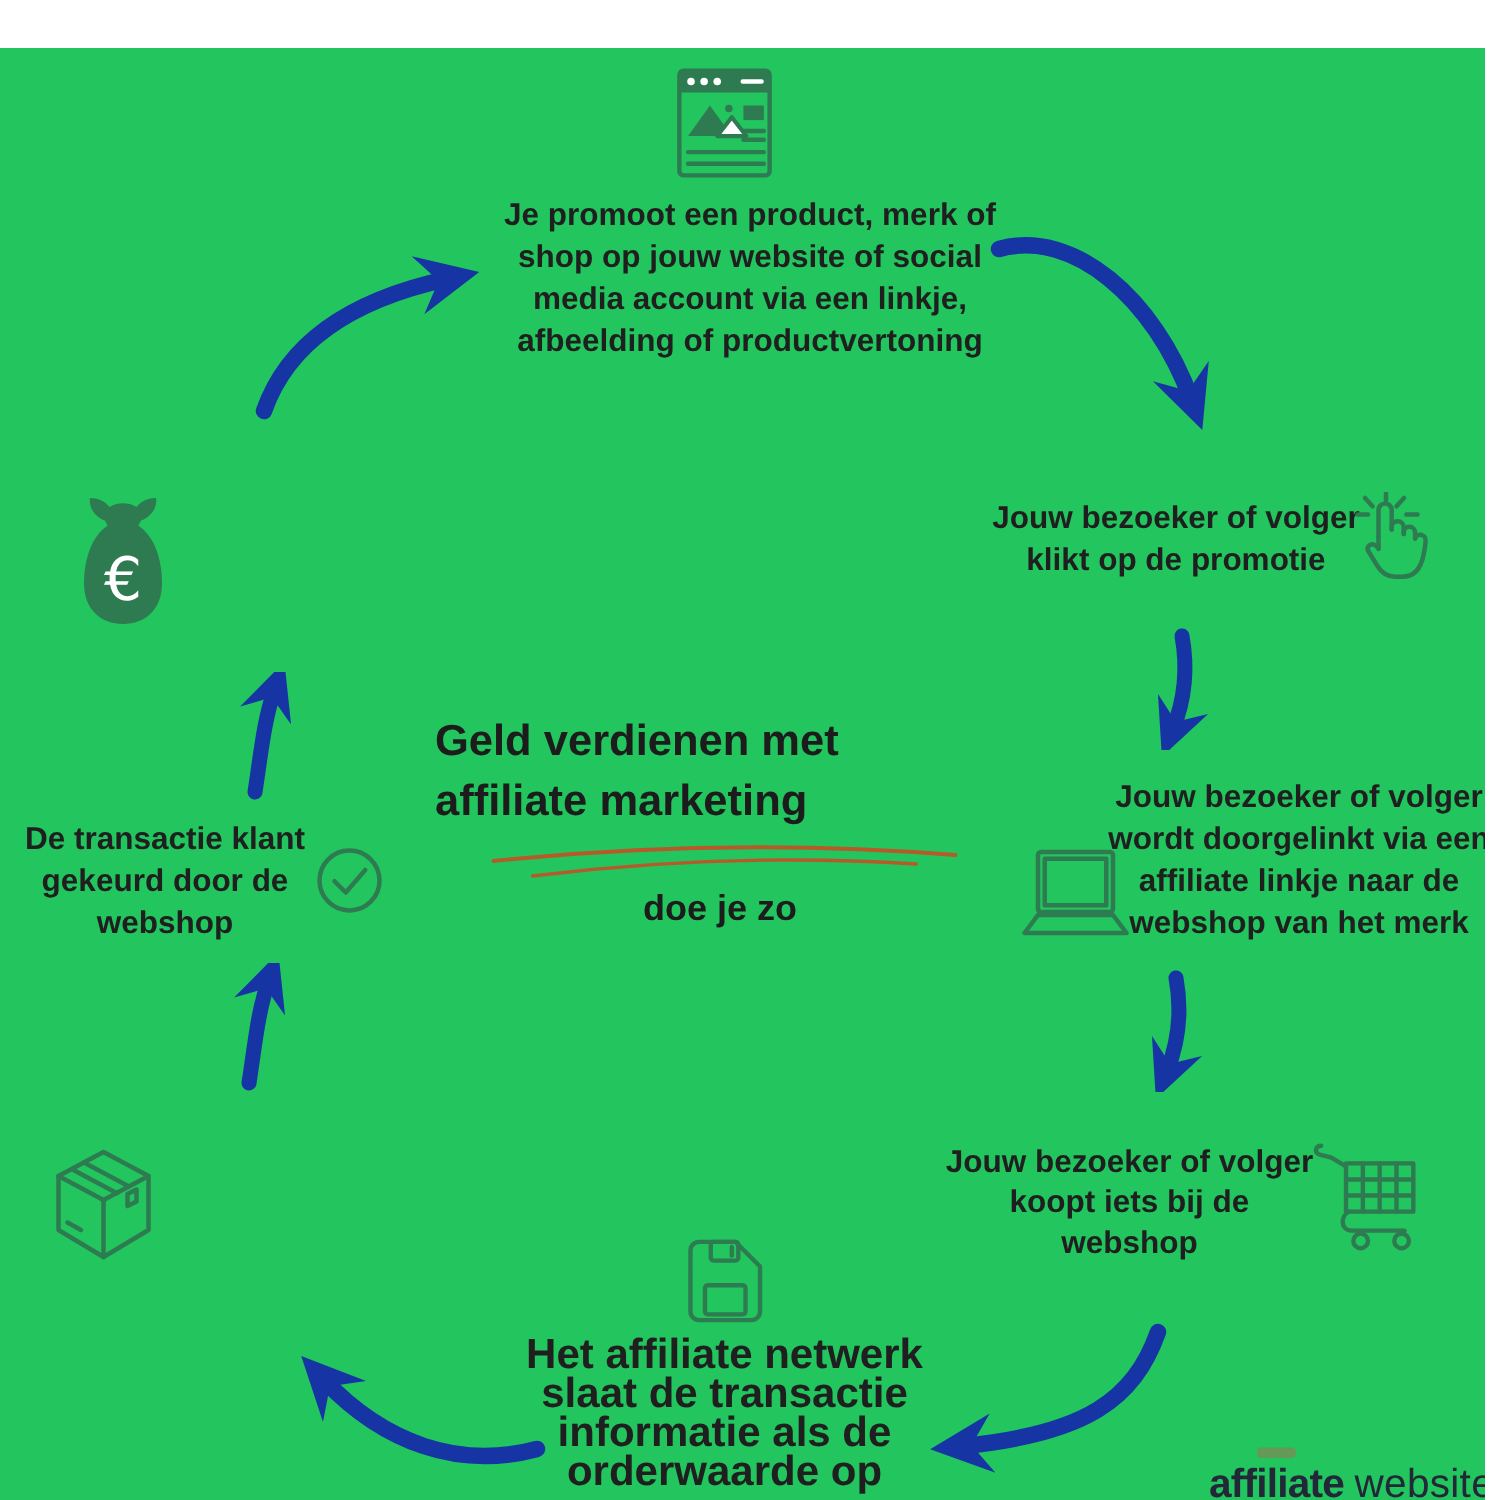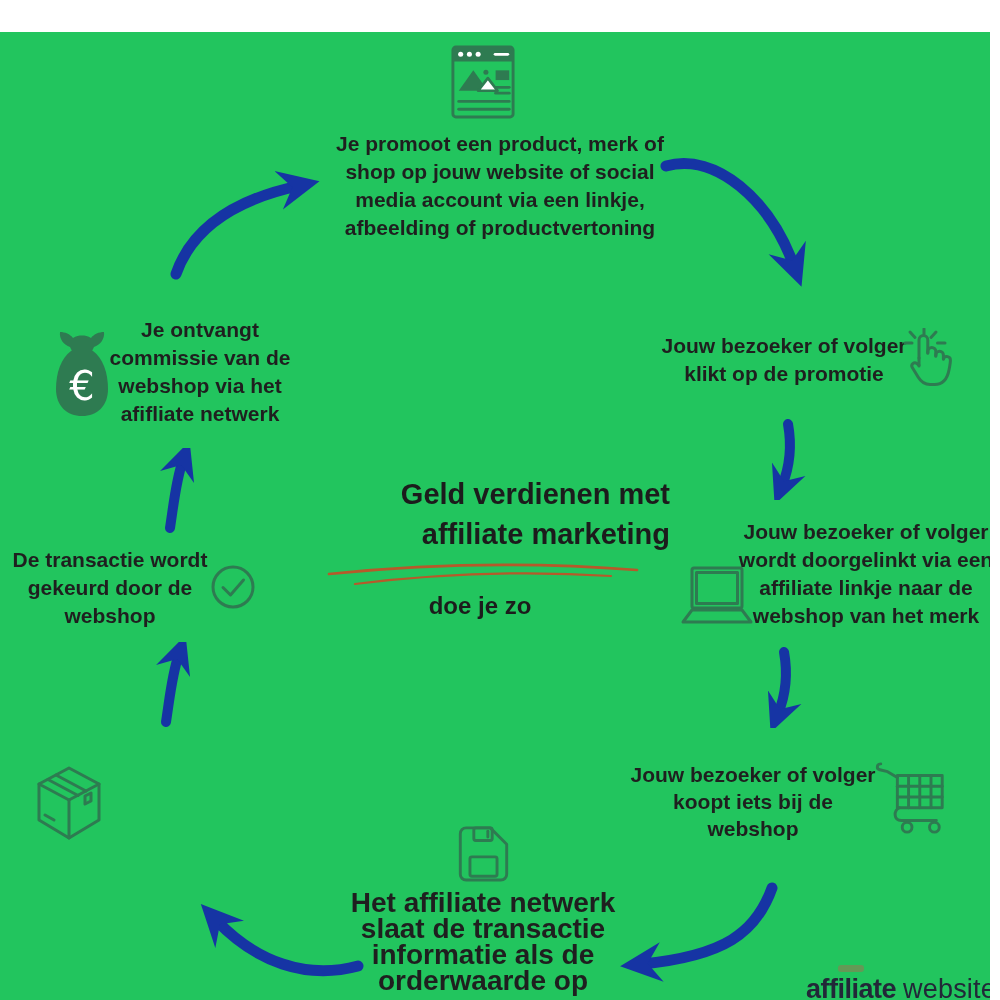--- a/index.html
+++ b/index.html
@@ -42,21 +42,21 @@
   .sg{fill:none;stroke:var(--green);stroke-width:3;stroke-linecap:round;stroke-linejoin:round}
   .fg{fill:var(--green);stroke:none}
   .fw{fill:#fff;stroke:none}
   .euro{font:400 40px "DejaVu Sans",sans-serif;fill:#fff}
 
   .arrow{position:absolute}
   .arrow path{fill:none;stroke:var(--blue);stroke-linecap:round}
   #ah-path{fill:var(--blue)}
 
   #center-title{
-    position:absolute;left:290px;top:442px;width:380px;text-align:right;
+    position:absolute;left:290px;top:442px;width:380px;text-align:left;
     font-size:29px;line-height:40px;font-weight:700;white-space:pre-line;color:#1c1c1c;
   }
   #title-underline{position:absolute;left:325px;top:526px;width:318px;height:30px}
   #title-underline path{fill:none;stroke:var(--orange);stroke-linecap:round}
   #center-sub{
     position:absolute;left:290px;top:560px;width:380px;text-align:center;
     font-size:24px;font-weight:700;color:#1c1c1c;
   }
 
   #logo{position:absolute;left:806px;top:942px;display:flex;align-items:flex-start;gap:7px}
@@ -190,45 +190,41 @@
       <line class="sg" stroke-width="2.6" x1="23" y1="11" x2="53" y2="27"></line>
       <polygon class="sg" stroke-width="2.6" points="52,32 58,29 58,37 52,40"></polygon>
       <line class="sg" stroke-width="2.6" x1="12" y1="51" x2="21" y2="56"></line>
     </svg>
   </div>
 
   <svg class="arrow" style="left:142px;top:610px" width="56" height="88">
     <path d="M24 80 C28 54 30 32 37 12" stroke-width="10" marker-end="url(#ah)"></path>
   </svg>
 
-  <div class="txt" id="txt-approve">De transactie wordt
+  <div class="txt" id="txt-approve">De transactie klant
 gekeurd door de
 webshop</div>
   <div class="icon" id="icon-check">
     <svg viewBox="0 0 48 48">
       <circle class="sg" stroke-width="5.5" cx="24" cy="24" r="20"></circle>
       <path class="sg" stroke-width="5.5" d="M14 24.5 l7.5 7.5 L34.5 17"></path>
     </svg>
   </div>
 
   <svg class="arrow" style="left:146px;top:416px" width="56" height="88">
     <path d="M24 80 C28 54 30 32 37 12" stroke-width="10" marker-end="url(#ah)"></path>
   </svg>
 
   <div class="icon" id="icon-moneybag">
     <svg viewBox="0 0 68 92">
       <path class="fg" d="M34 20 c-4 0 -8 1 -11 3 C13 30 8 45 8 61 c0 17 11 27 26 27 s26 -10 26 -27 c0 -16 -5 -31 -15 -38 c-3 -2 -7 -3 -11 -3 z"></path>
       <path class="fg" d="M22 19 c-6 -2 -11 -8 -10 -15 c5 0 10 2 13 6 c3 -2 6 -2.5 9 -2.5 s6 0.5 9 2.5 c3 -4 8 -6 13 -6 c1 7 -4 13 -10 15 l-2 4 h-20 z"></path>
       <text class="euro" x="34" y="72" text-anchor="middle">€</text>
     </svg>
   </div>
-  <div class="txt" id="txt-commission">Je ontvangt
-commissie van de
-webshop via het
-afifliate netwerk</div>
 
   <svg class="arrow" style="left:162px;top:134px" width="165" height="128">
     <path d="M14 108 C30 62 72 34 136 20" stroke-width="11" marker-end="url(#ah)"></path>
   </svg>
 
   <div id="center-title">Geld verdienen met
 affiliate marketing</div>
   <svg id="title-underline">
     <path d="M4 16 Q158 0 312 12" stroke-width="2.6"></path>
     <path d="M30 26 Q160 10 286 18" stroke-width="2.2"></path>

